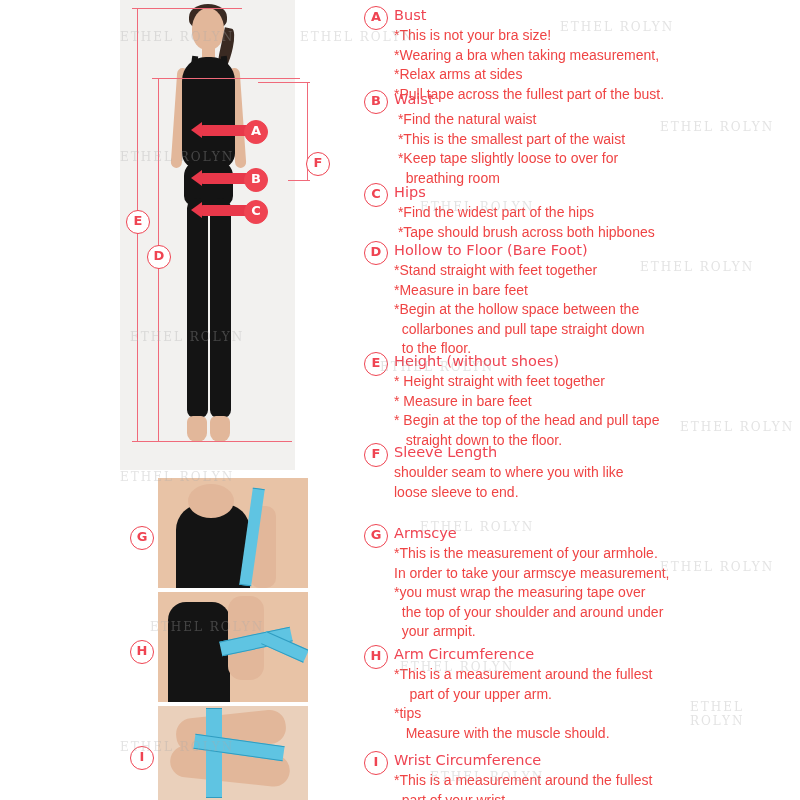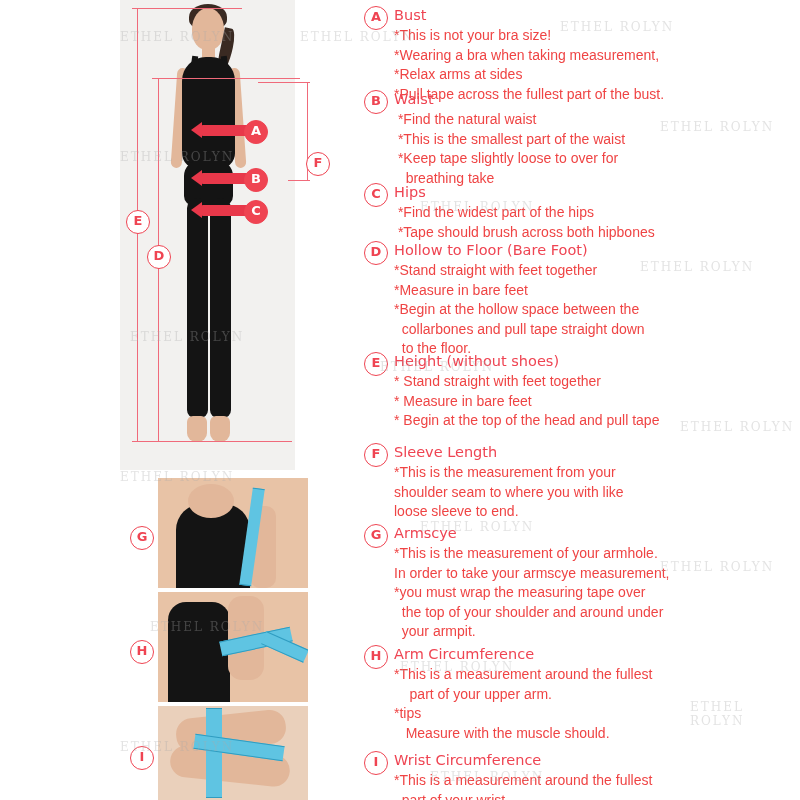--- a/index.html
+++ b/index.html
@@ -382,21 +382,21 @@
 
     <div class="entry" style="top:90px;">
       <div class="badge-slot">
           <span class="badge">B</span>
         </div>
       <div class="title">Waist</div>
       <div class="lines">
         <div class="ln"> *Find the natural waist</div>
         <div class="ln"> *This is the smallest part of the waist</div>
         <div class="ln"> *Keep tape slightly loose to over for</div>
-        <div class="ln">   breathing take</div>
+        <div class="ln">   breathing room</div>
       </div>
     </div>
 
     <div class="entry" style="top:183px;">
       <div class="badge-slot">
           <span class="badge">C</span>
         </div>
       <div class="title">Hips</div>
       <div class="lines">
         <div class="ln"> *Find the widest part of the hips</div>
@@ -417,33 +417,33 @@
         <div class="ln">  to the floor.</div>
       </div>
     </div>
 
     <div class="entry" style="top:352px;">
       <div class="badge-slot">
           <span class="badge">E</span>
         </div>
       <div class="title">Height (without shoes)</div>
       <div class="lines">
-        <div class="ln">* Stand straight with feet together</div>
+        <div class="ln">* Height straight with feet together</div>
         <div class="ln">* Measure in bare feet</div>
         <div class="ln">* Begin at the top of the head and pull tape</div>
+        <div class="ln">   straight down to the floor.</div>
       </div>
     </div>
 
     <div class="entry" style="top:443px;">
       <div class="badge-slot">
           <span class="badge">F</span>
         </div>
       <div class="title">Sleeve Length</div>
       <div class="lines">
-        <div class="ln">*This is the measurement from your</div>
         <div class="ln">shoulder seam to where you with like</div>
         <div class="ln">loose sleeve to end.</div>
       </div>
     </div>
 
     <div class="entry" style="top:524px;">
       <div class="badge-slot">
           <span class="badge">G</span>
         </div>
       <div class="title">Armscye</div>

